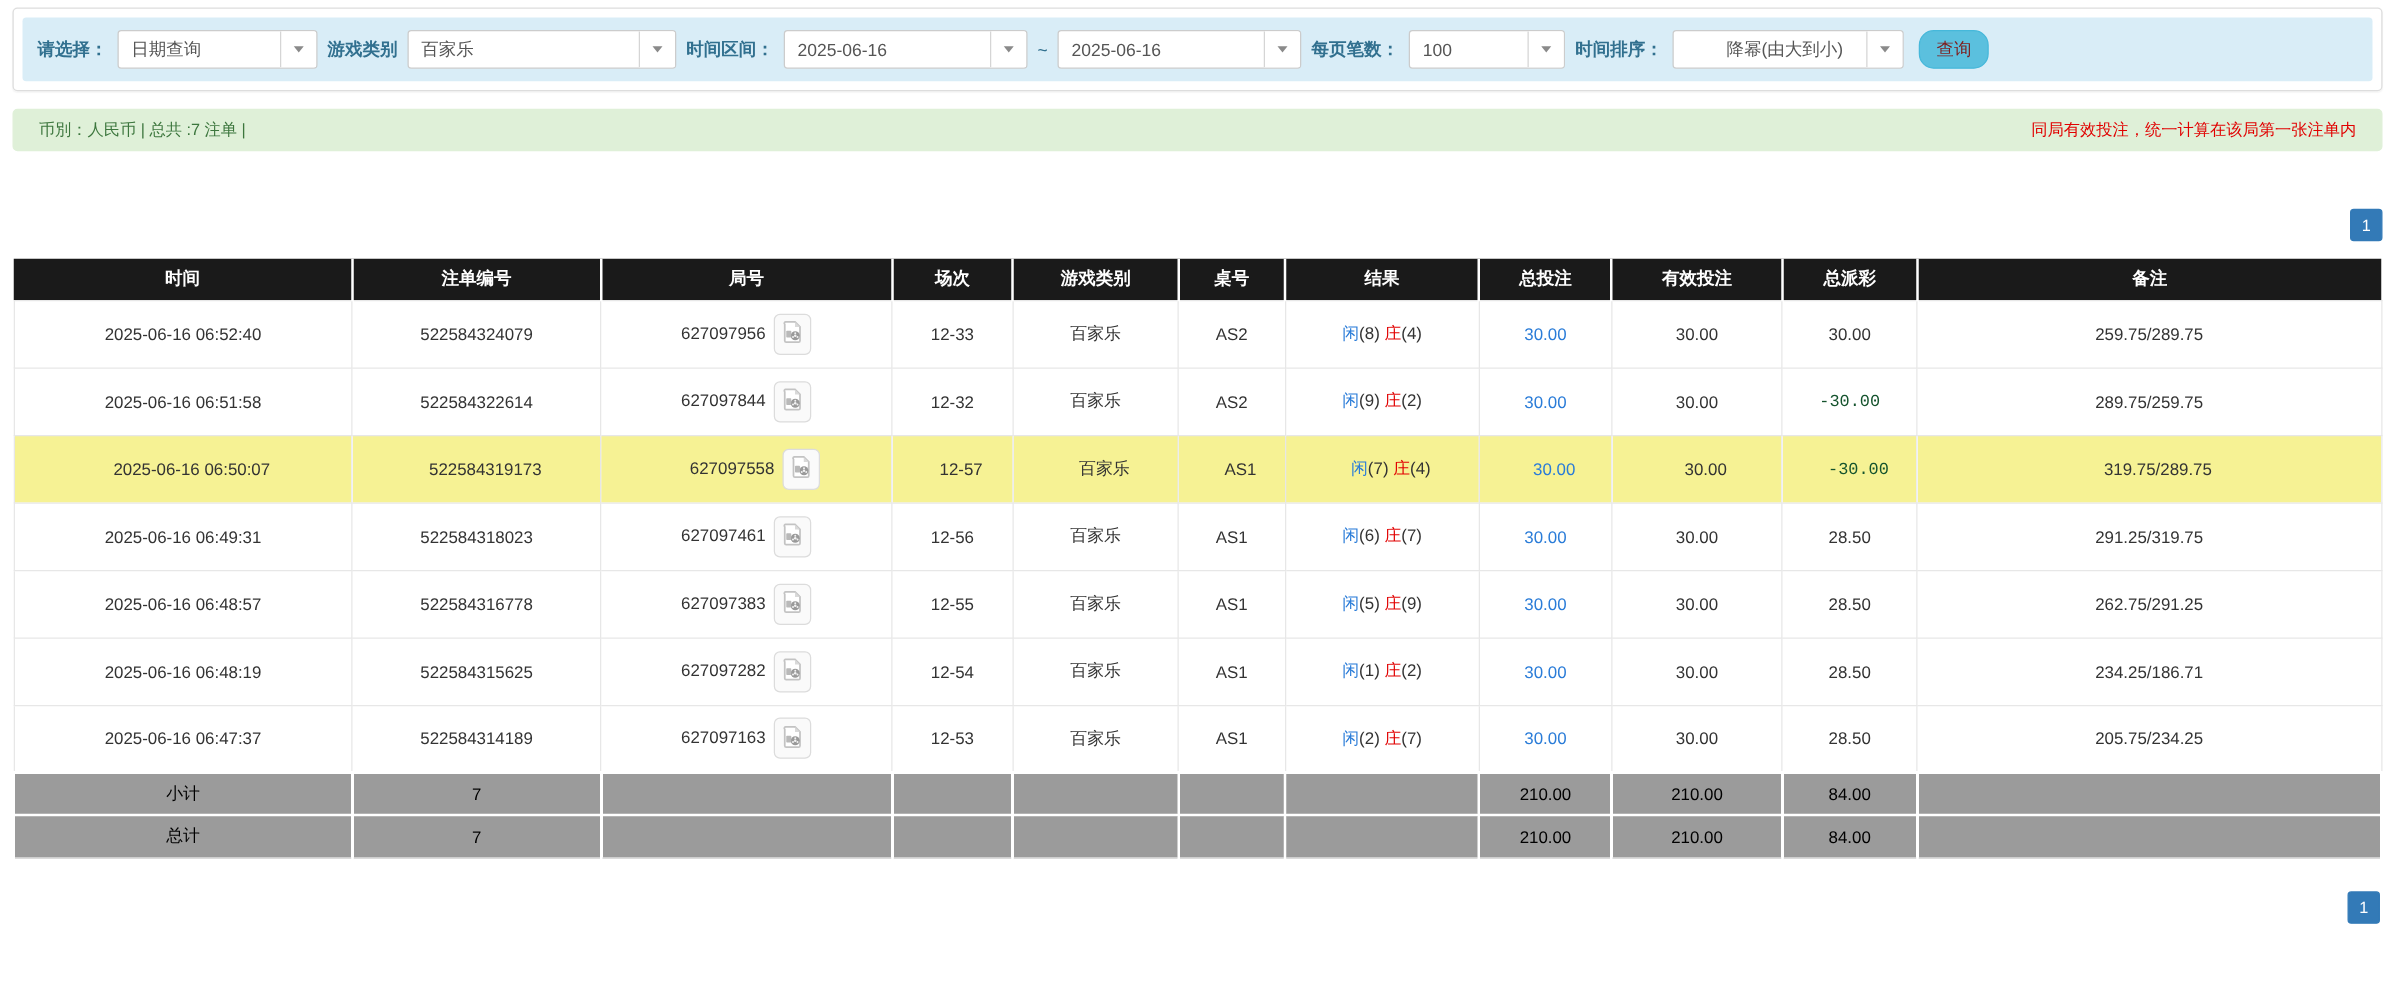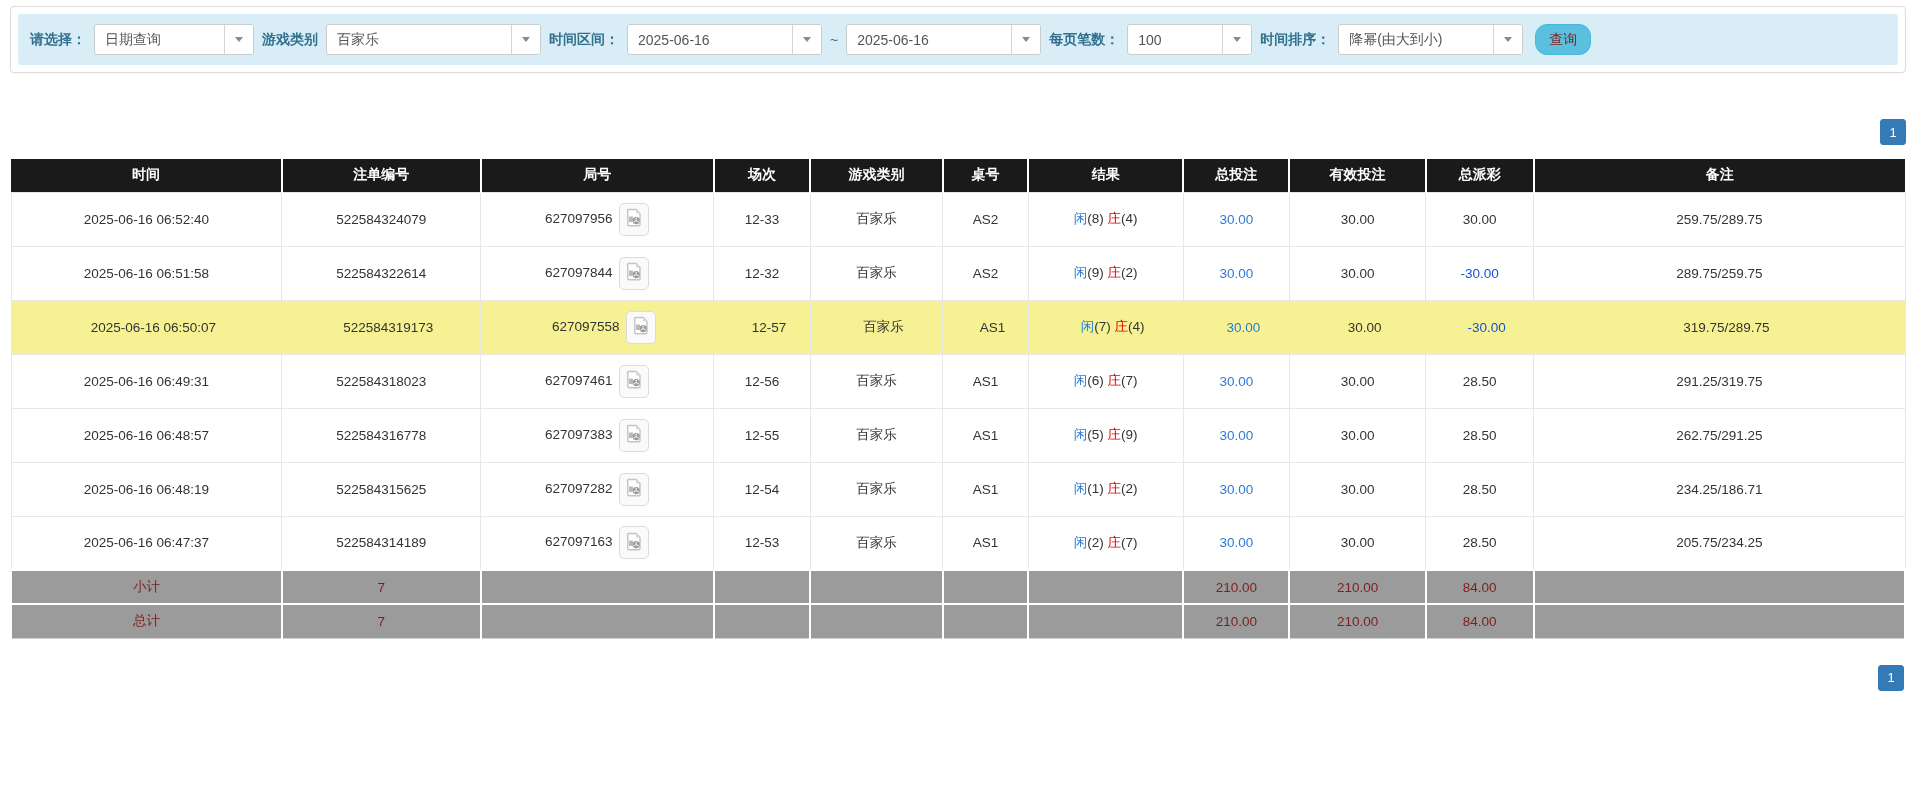--- a/index.html
+++ b/index.html
@@ -27,21 +27,21 @@
     background:#fff; border:1px solid #ccc; border-radius:3px; height:31px;
     display:inline-flex; align-items:stretch; cursor:pointer; overflow:hidden;
   }
   .sel-text { padding:0 10px; display:flex; align-items:center; color:#555; font-size:14px; flex:1; }
   .sel-arrow { width:29px; border-left:1px solid #d5d5d5; display:flex; align-items:center; justify-content:center; background:#fff; }
   .sel-arrow i { width:0; height:0; border-left:4px solid transparent; border-right:4px solid transparent; border-top:5px solid #8a8a8a; }
   .w170 { width:160px; }
   .w215 { width:215px; }
   .w195 { width:195px; }
   .w125 { width:125px; }
-  .w185 { width:185px; }
+  .w185 { width:185px;padding-left:32px; }
   .tilde { color:#31708f; }
   .btn-search {
     background:#5bc0de; border:1px solid #46b8da; color:#7f1d1d; font-size:14px;
     border-radius:12px; padding:6px 13px; height:31px; cursor:pointer; margin-left:4px;
     font-family:inherit;
   }
 
   
   .alert-success {
     margin-top:14px; background:#dff0d8; border:1px solid #dff0d8; border-radius:4px;
@@ -68,31 +68,31 @@
     border-left:2px solid #fff; text-align:center;
   }
   table.rec th:first-child { border-left:none; }
   table.rec td {
     height:54px; text-align:center; font-size:13.5px; color:#333;
     border:1px solid #e7e7e7; background:#fff; overflow:hidden;
   }
   tr.highlight td { background:#f6f294;padding-left:14px; }
   .c-blue { color:#2a7cd8; }
   .c-red { color:#e10000; }
-  td .neg { color:#1d4ed8; }
+  td .neg { color:#14532d;font-family:Liberation Mono, monospace; }
   a.bet-link { color:#2a7cd8; text-decoration:none; cursor:pointer; }
   .round-cell { white-space:nowrap; }
   .video-btn {
     display:inline-flex; align-items:center; justify-content:center;
     width:30px; height:33px; margin-left:7px; vertical-align:middle;
     background:#fafafa; border:1px solid #dcdcdc; border-radius:5px; cursor:pointer;
   }
   
   tr.totals td {
-    background:#9b9b9b; color:#7f1d1d; height:34px; font-size:13.5px;
+    background:#9b9b9b; color:#000000; height:34px; font-size:13.5px;
     border:2px solid #fff; border-bottom:1px solid #cfcfcf;
   }
 </style>
 </head>
 <body>
 
 <div class="page">
 
 
   <div class="filter-panel">
@@ -141,20 +141,24 @@
         <span class="sel-text">降幂(由大到小)</span>
         <span class="sel-arrow">
             <i></i>
           </span>
       </div>
 
       <button class="btn-search">查询</button>
     </div>
   </div>
 
+  <div class="alert-success">
+    <span class="summary-left">币別：人民币 | 总共 :7 注单 |</span>
+    <span class="summary-right">同局有效投注，统一计算在该局第一张注单内</span>
+  </div>
 
   <div class="pag-row pag-top">
     <span class="pag">1</span>
   </div>
 
   <table class="rec">
     <colgroup>
       <col style="width:14.3%">
         <col style="width:10.5%">
         <col style="width:12.3%">

